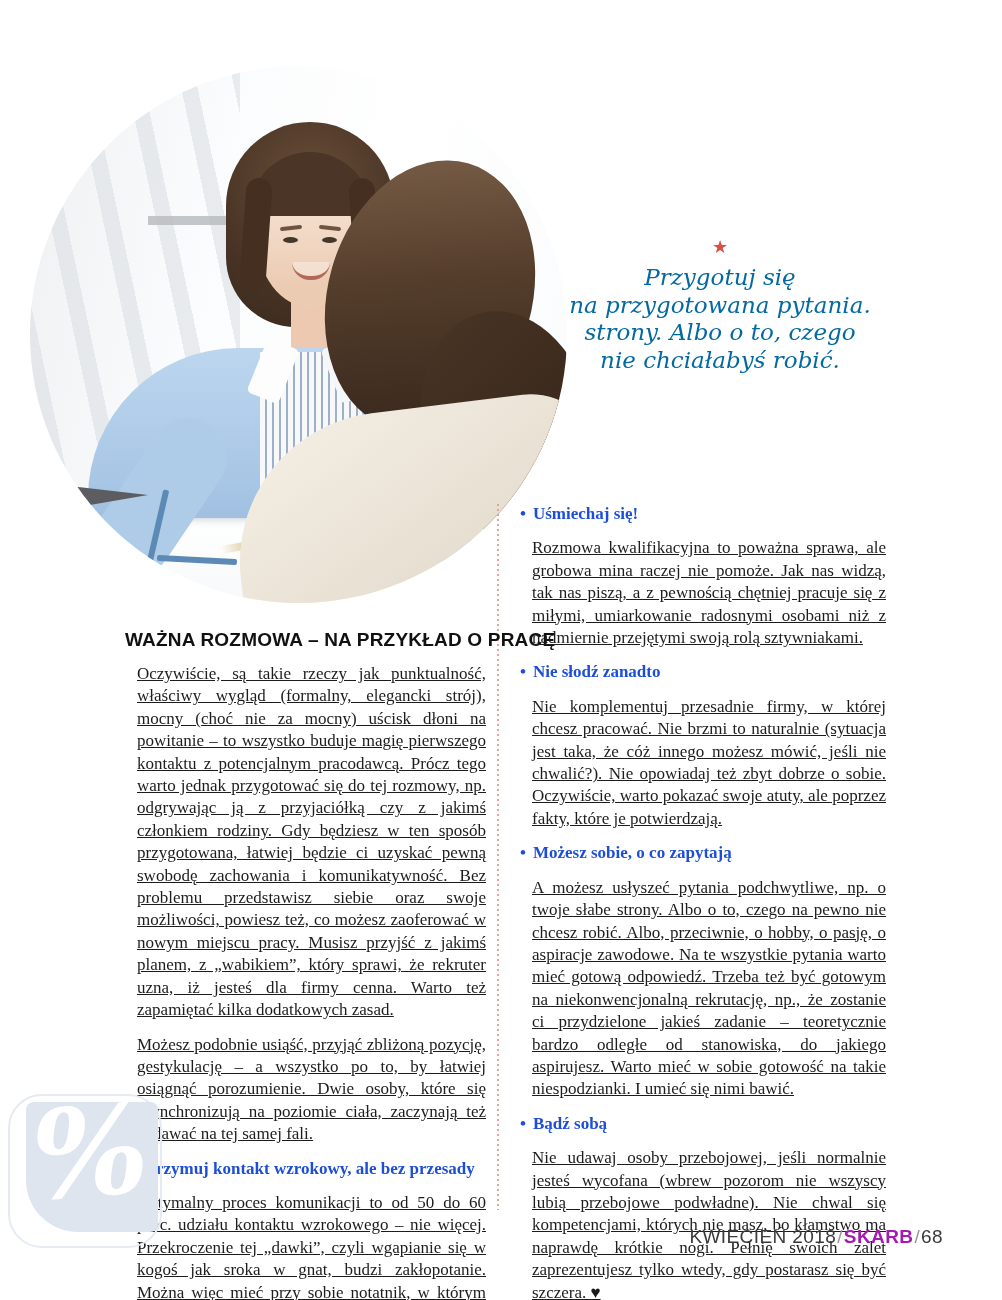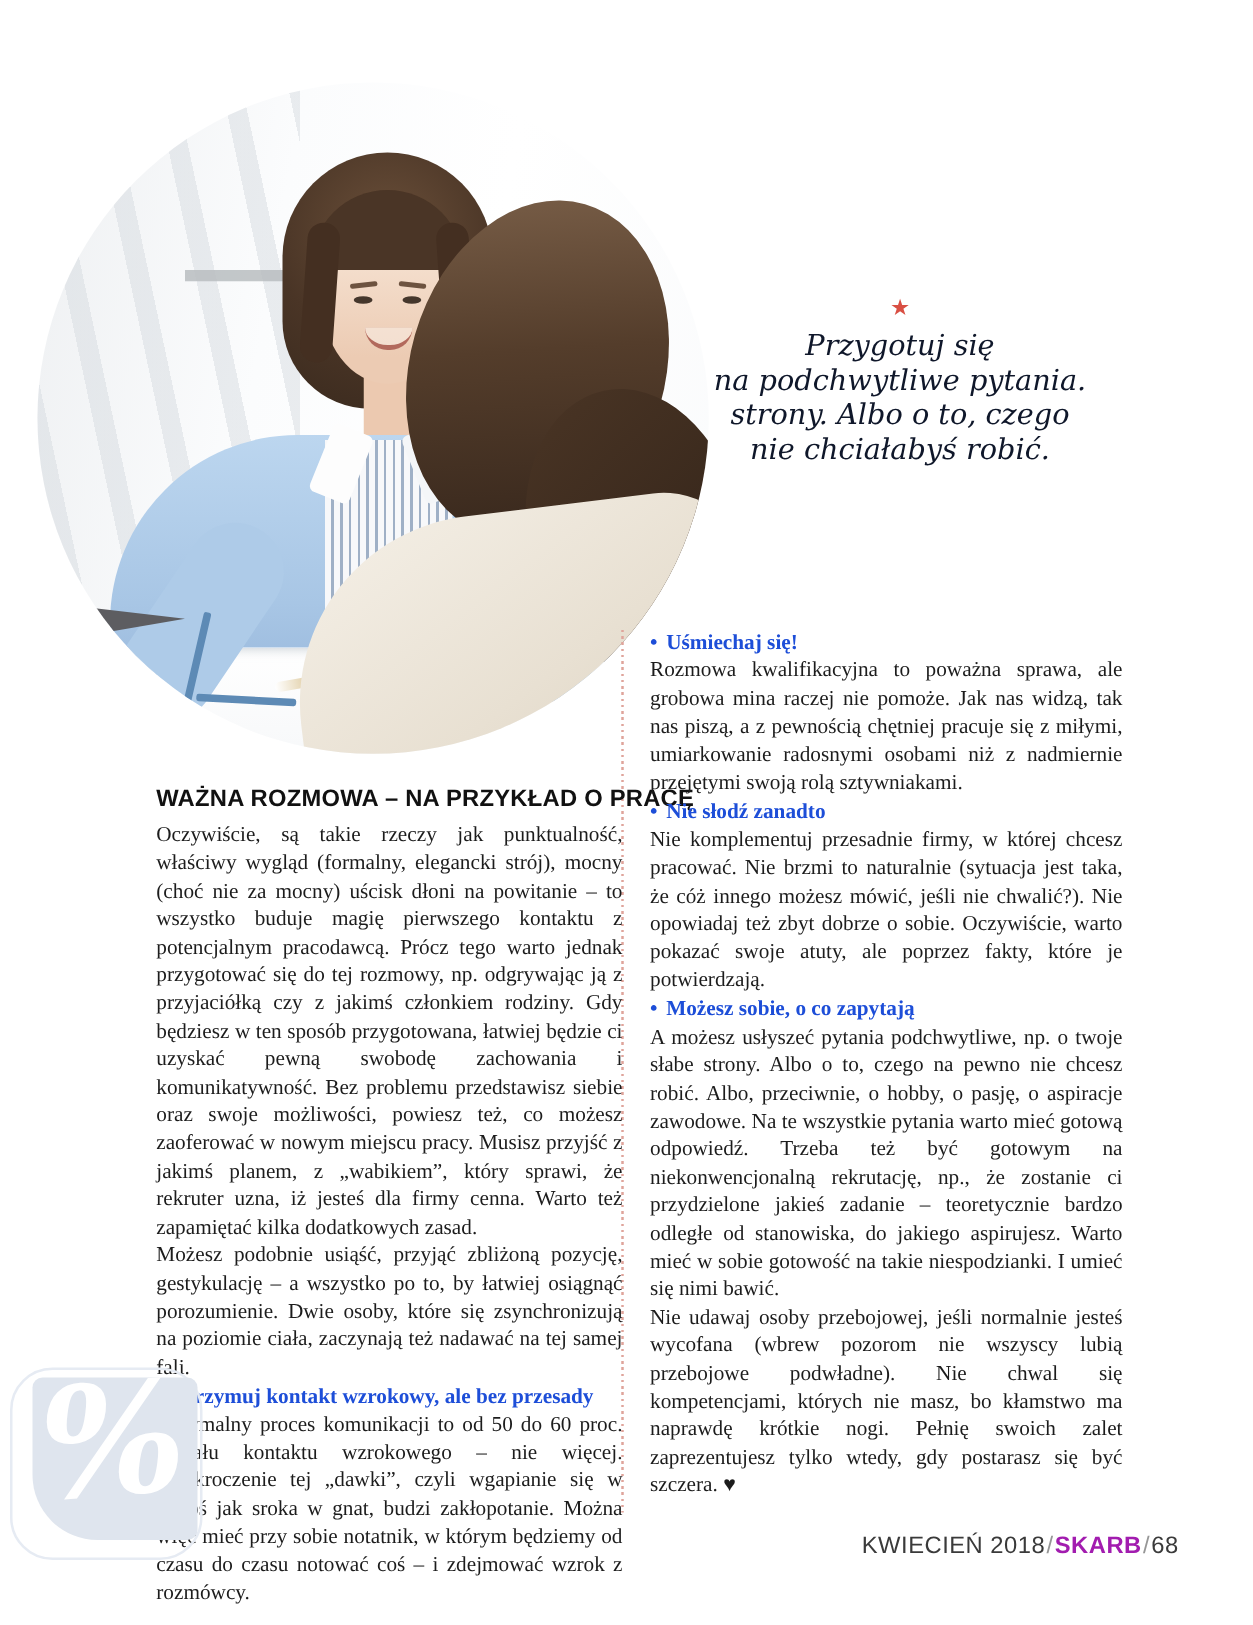--- a/index.html
+++ b/index.html
@@ -49,29 +49,29 @@
            background:linear-gradient(160deg,#7d624b 0%,#543d2b 45%,#33241a 100%);}
   .fg-hair2{left:392px;top:244px;width:170px;height:230px;border-radius:50%;transform:rotate(-12deg);
             background:linear-gradient(150deg,#4a3525,#2f2117);}
   .fg-blazer{left:206px;top:342px;width:372px;height:240px;border-radius:150px 70px 0 0;transform:rotate(-7deg);
              background:linear-gradient(150deg,#f5f0e7 0%,#e8e0d2 55%,#d9cfbd 100%);}
 
   
   .star{position:absolute;left:540px;top:236px;width:360px;text-align:center;
         color:#d94f43;font-size:18px;font-family:"DejaVu Sans",sans-serif;}
   .quote{position:absolute;left:528px;top:264px;width:384px;text-align:center;
-         font-family:"DejaVu Serif",serif;font-style:italic;font-size:23px;line-height:27.5px;color:#0f172a;}
+         font-family:"DejaVu Serif",serif;font-style:italic;font-size:23px;line-height:27.5px;color:#0369a1;}
 
   
   .col{position:absolute;}
   .col-left{left:125px;top:629px;width:373px;}
   .col-right{left:520px;top:502px;width:378px;}
   .col h2{margin:0 0 6px 0;font-family:"Liberation Sans",sans-serif;font-weight:bold;
           font-size:19px;letter-spacing:.2px;color:#111;white-space:nowrap;}
-  .col p{margin:0;font-size:17px;line-height:22.4px;text-align:justify;}
+  .col p{margin:12px;font-size:17px;line-height:22.4px;text-align:justify;text-decoration:underline;}
   .sec-title{margin:1px 0 0 0;font-size:17px;line-height:22.4px;font-weight:bold;color:#1d4ed8;}
   .sec-title .bullet{margin-right:7px;}
 
   
   .separator{position:absolute;left:497px;top:504px;width:2px;height:706px;
              background:repeating-linear-gradient(180deg,#dfa49b 0 2px,rgba(255,255,255,0) 2px 5px);}
 
   
   .wm-outline{position:absolute;left:8px;top:1094px;width:150px;height:150px;
               border:2px solid #e6ebf3;border-radius:34px;}
@@ -119,21 +119,21 @@
     <div class="clip-h"></div>
     <div class="pen"></div>
     <div class="fg-hair"></div>
     <div class="fg-hair2"></div>
     <div class="fg-blazer"></div>
   </div>
 
   <div class="star">★</div>
   <div class="quote">
     <div>Przygotuj się</div>
-    <div>na podchwytliwe pytania.</div>
+    <div>na przygotowana pytania.</div>
     <div>strony. Albo o to, czego</div>
     <div>nie chciałabyś robić.</div>
   </div>
 
   <div class="separator"></div>
 
   <div class="col col-left">
     <h2>WAŻNA ROZMOWA – NA PRZYKŁAD O PRACĘ</h2>
     <p>Oczywiście, są takie rzeczy jak punktualność, właściwy wygląd (formalny, elegancki strój), mocny (choć nie za mocny) uścisk dłoni na powitanie – to wszystko buduje magię pierwszego kontaktu z potencjalnym pracodawcą. Prócz tego warto jednak przygotować się do tej rozmowy, np. odgrywając ją z przyjaciółką czy z jakimś członkiem rodziny. Gdy będziesz w ten sposób przygotowana, łatwiej będzie ci uzyskać pewną swobodę zachowania i komunikatywność. Bez problemu przedstawisz siebie oraz swoje możliwości, powiesz też, co możesz zaoferować w nowym miejscu pracy. Musisz przyjść z jakimś planem, z „wabikiem”, który sprawi, że rekruter uzna, iż jesteś dla firmy cenna. Warto też zapamiętać kilka dodatkowych zasad.</p>
     <div>
@@ -152,20 +152,21 @@
     </div>
     <div>
       <div class="sec-title"><span class="bullet">•</span><span>Nie słodź zanadto</span></div>
       <p>Nie komplementuj przesadnie firmy, w której chcesz pracować. Nie brzmi to naturalnie (sytuacja jest taka, że cóż innego możesz mówić, jeśli nie chwalić?). Nie opowiadaj też zbyt dobrze o sobie. Oczywiście, warto pokazać swoje atuty, ale poprzez fakty, które je potwierdzają.</p>
     </div>
     <div>
       <div class="sec-title"><span class="bullet">•</span><span>Możesz sobie, o co zapytają</span></div>
       <p>A możesz usłyszeć pytania podchwytliwe, np. o twoje słabe strony. Albo o to, czego na pewno nie chcesz robić. Albo, przeciwnie, o hobby, o pasję, o aspiracje zawodowe. Na te wszystkie pytania warto mieć gotową odpowiedź. Trzeba też być gotowym na niekonwencjonalną rekrutację, np., że zostanie ci przydzielone jakieś zadanie – teoretycznie bardzo odległe od stanowiska, do jakiego aspirujesz. Warto mieć w sobie gotowość na takie niespodzianki. I umieć się nimi bawić.</p>
     </div>
     <div>
+      <div class="sec-title"><span class="bullet">•</span><span>Bądź sobą</span></div>
       <p>Nie udawaj osoby przebojowej, jeśli normalnie jesteś wycofana (wbrew pozorom nie wszyscy lubią przebojowe podwładne). Nie chwal się kompetencjami, których nie masz, bo kłamstwo ma naprawdę krótkie nogi. Pełnię swoich zalet zaprezentujesz tylko wtedy, gdy postarasz się być szczera. ♥</p>
     </div>
   </div>
 
   <div class="wm-outline"></div>
   <div class="wm-badge">
     <span>%</span>
   </div>
 
   <div class="footer">

